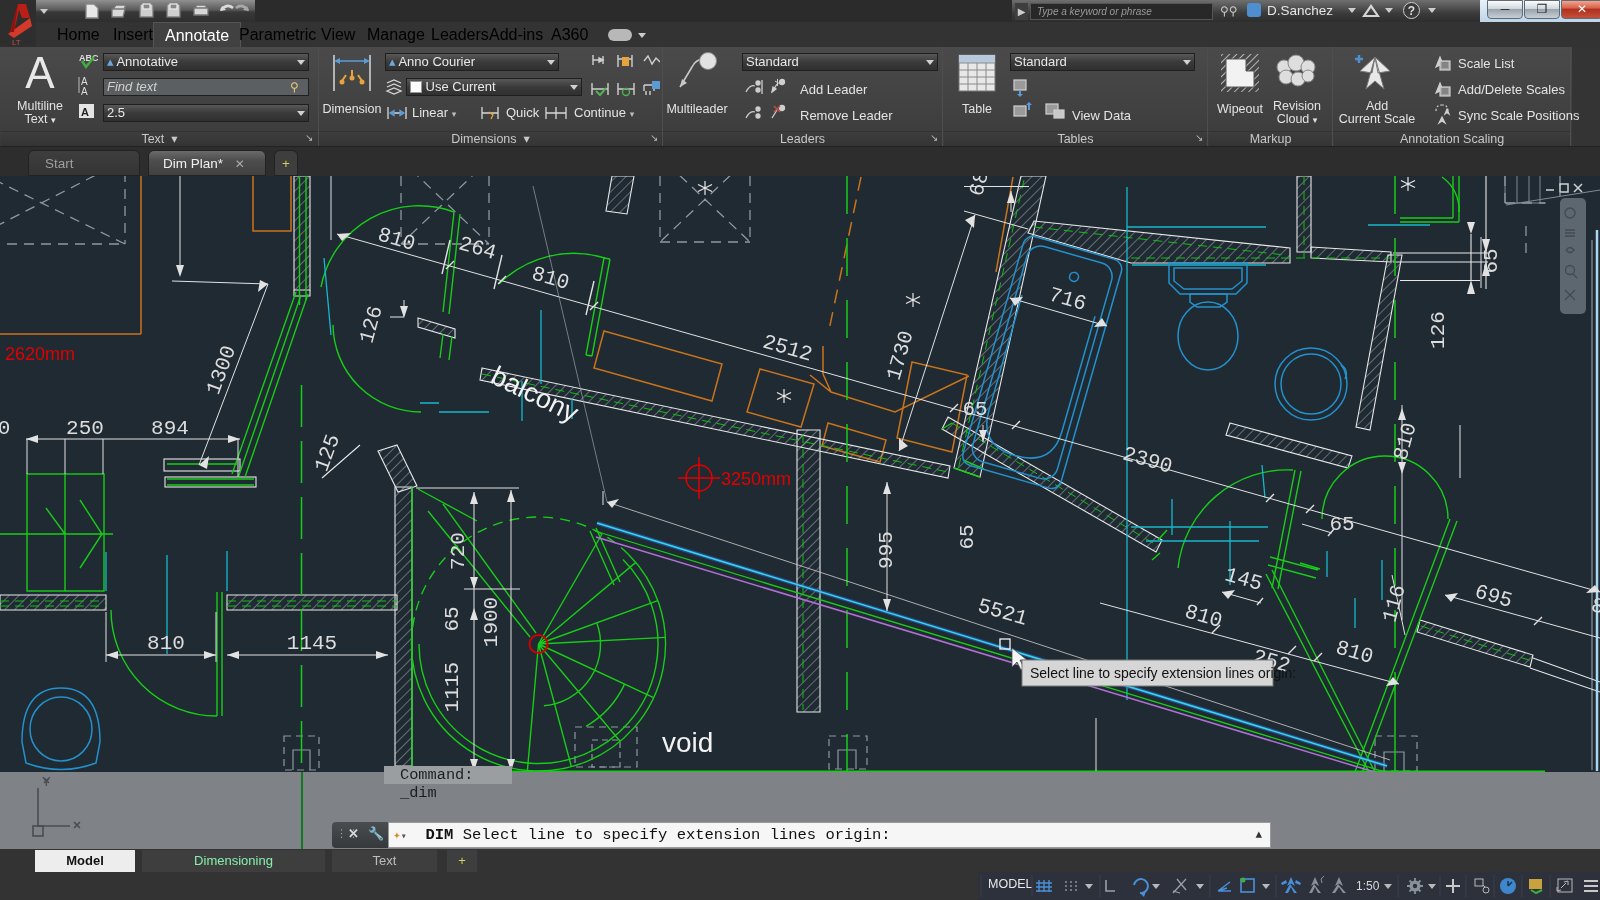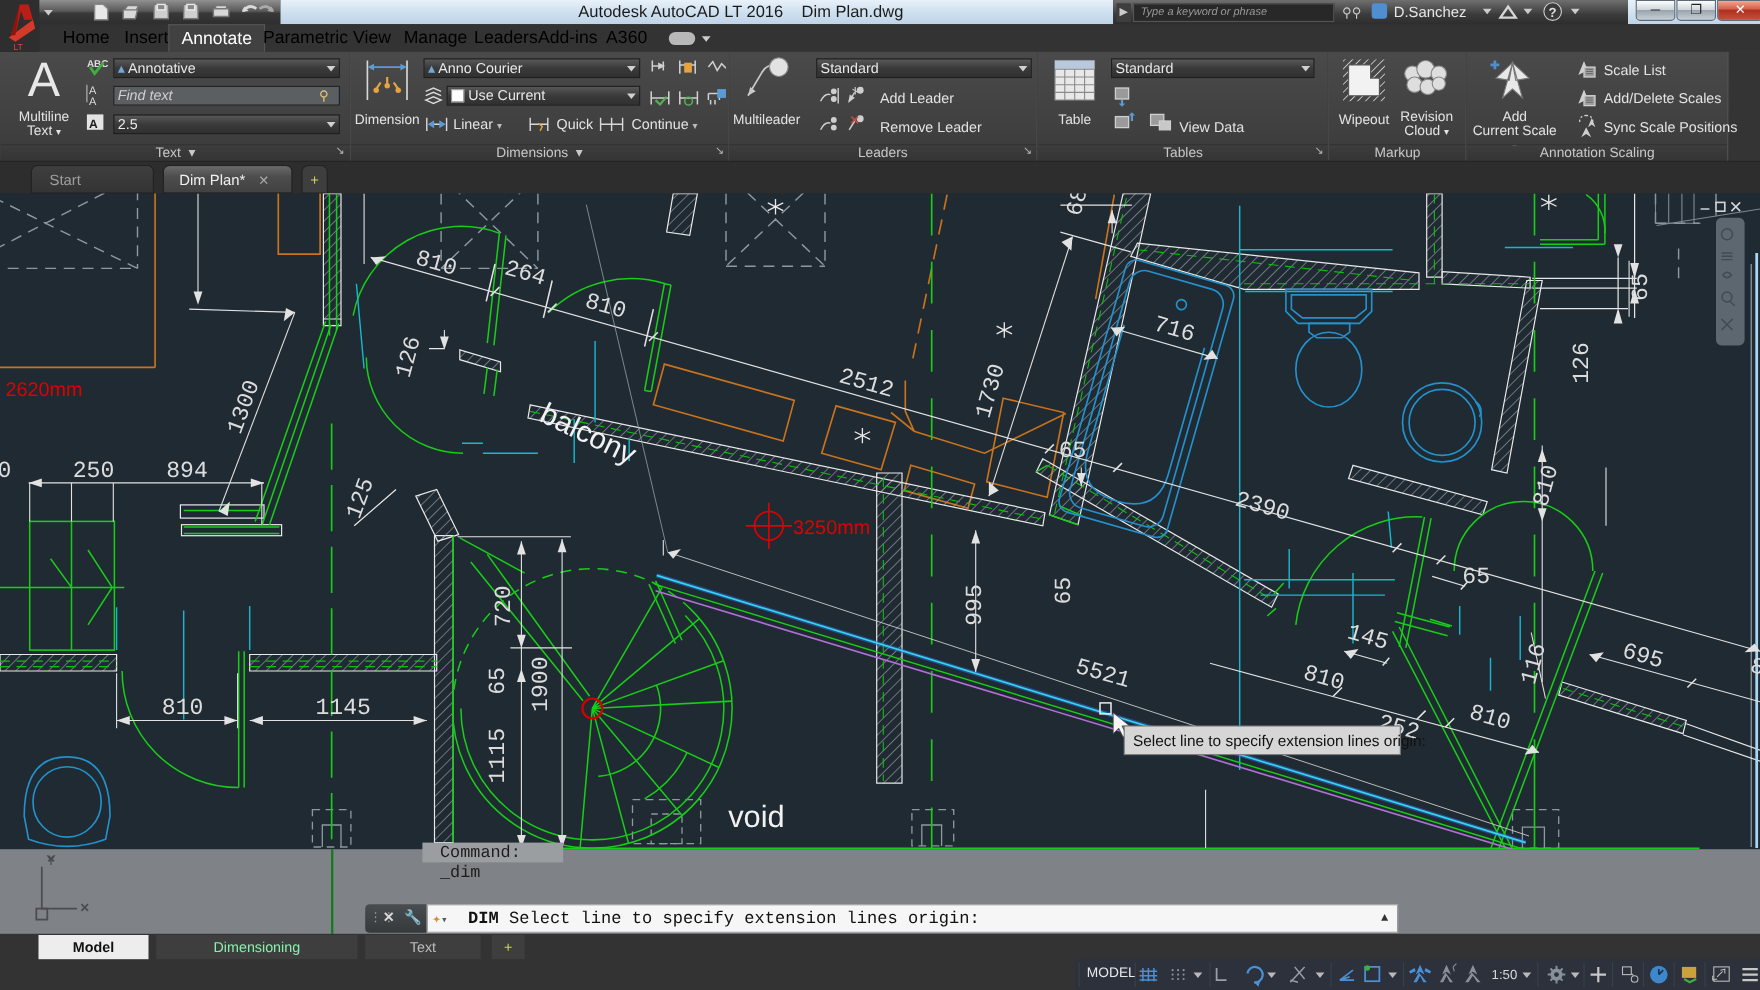--- a/index.html
+++ b/index.html
@@ -40,21 +40,20 @@
   #bottombar { top:849px; left:0; width:1600px; height:51px; background:#333333; }
   .ltab { position:absolute; top:850px; height:22px; font-size:13px; line-height:22px; padding:0 12px; }
   #statusbar { position:absolute; top:872px; left:978px; width:622px; height:28px; background:#2c313b; }
 </style>
 </head>
 <body>
 <div id="app">
 
   <div class="abs" id="titlebar"></div>
   <div class="abs" id="qat"></div>
-  <div class="abs" id="titlemid" style="padding-left:80px;">Autodesk AutoCAD LT 2016&nbsp;&nbsp;&nbsp;&nbsp;Dim Plan.dwg</div>
   <div class="abs" id="titleright"></div>
   <div class="abs" id="winbtns"></div>
   <div class="winbtn" style="left:1487px;">─</div>
   <div class="winbtn" style="left:1524px;">❐</div>
   <div class="winbtn" id="closebtn" style="left:1561px;">✕</div>
 
   <svg class="abs" style="top:0;left:36px;" width="220" height="22" viewBox="0 0 220 22">
     <g stroke="#e9e9e9" stroke-width="1.3" fill="none">
       <path d="M50 4 h8 l4 4 v10 h-12 z" fill="#e8e8e8" stroke="#888"></path>
       <path d="M77 9 l3 -4 h10 l-2 4 z M76 9 h13 l-2 8 h-11 z" fill="#d9d9d9" stroke="#777"></path>
@@ -138,21 +137,21 @@
   <svg class="abs" style="top:51px;left:330px;" width="44" height="44" viewBox="0 0 44 44">
     <path d="M4 4 v36 M40 4 v36" stroke="#d8d8d8" stroke-width="1.5"></path>
     <path d="M7 10 h30" stroke="#5b9bd5" stroke-width="1.5"></path>
     <path d="M4 10 l6 -3 v6 z M40 10 l-6 -3 v6 z" fill="#5b9bd5"></path>
     <path d="M12 30 l4 -6 M22 26 l0 -7 M32 30 l-4 -6" stroke="#e8a33d" stroke-width="2"></path>
     <circle cx="12" cy="31" r="2.5" fill="#e8a33d"></circle>
         <circle cx="22" cy="27" r="2.5" fill="#e8a33d"></circle>
         <circle cx="32" cy="31" r="2.5" fill="#e8a33d"></circle>
   </svg>
   <div class="btnlabel" style="top:103px;left:322px;width:60px;">Dimension</div>
-  <div class="combo" style="top:53px;left:385px;width:197px;"><span style="color:#6fa8dc;">▴</span> Anno Courier<span class="arr"></span></div>
+  <div class="combo" style="top:53px;left:385px;width:174px;"><span style="color:#6fa8dc;">▴</span> Anno Courier<span class="arr"></span></div>
   <svg class="abs" style="top:78px;left:385px;" width="18" height="18" viewBox="0 0 18 18">
     <path d="M2 13 l7 -3 l7 3 l-7 3 z M2 9 l7 -3 l7 3 M2 5 l7 -3 l7 3" stroke="#d9d9d9" fill="none" stroke-width="1.3"></path>
   </svg>
   <div class="combo" style="top:78px;left:406px;width:176px;"><span style="display:inline-block;width:12px;height:12px;background:#fff;border:1px solid #999;vertical-align:-2px;"></span> Use Current<span class="arr"></span></div>
   <svg class="abs" style="top:104px;left:386px;" width="230" height="18" viewBox="0 0 230 18">
     <g stroke="#d8d8d8" stroke-width="1.3" fill="none">
       <path d="M2 3 v12 M20 3 v12 M4 9 h14"></path>
           <path d="M4 9 l4 -2.5 v5 z M18 9 l-4 -2.5 v5 z" fill="#5b9bd5" stroke="#5b9bd5"></path>
       <path d="M96 3 v12 M112 3 v12 M96 9 h16"></path>
           <path d="M103 8 l4 3 l-2 4" stroke="#e8a33d"></path>

